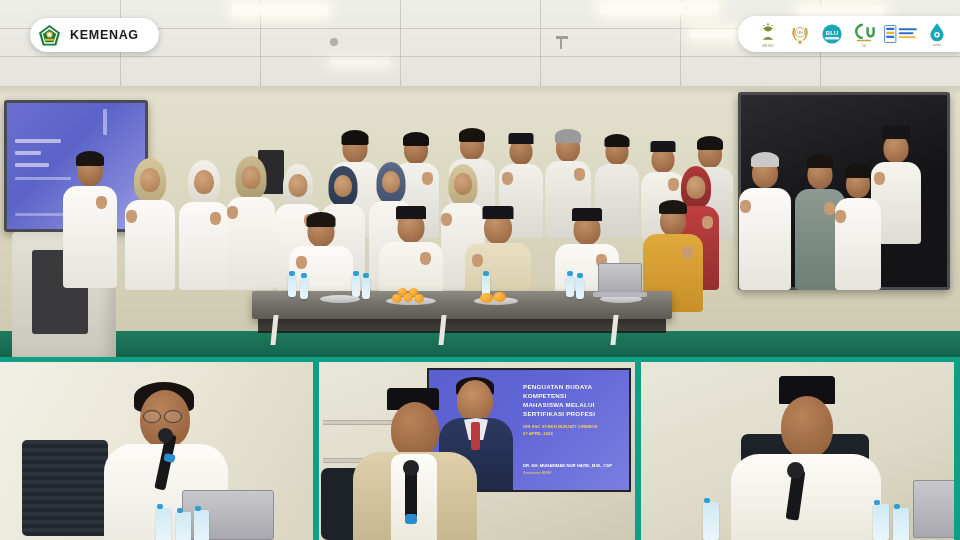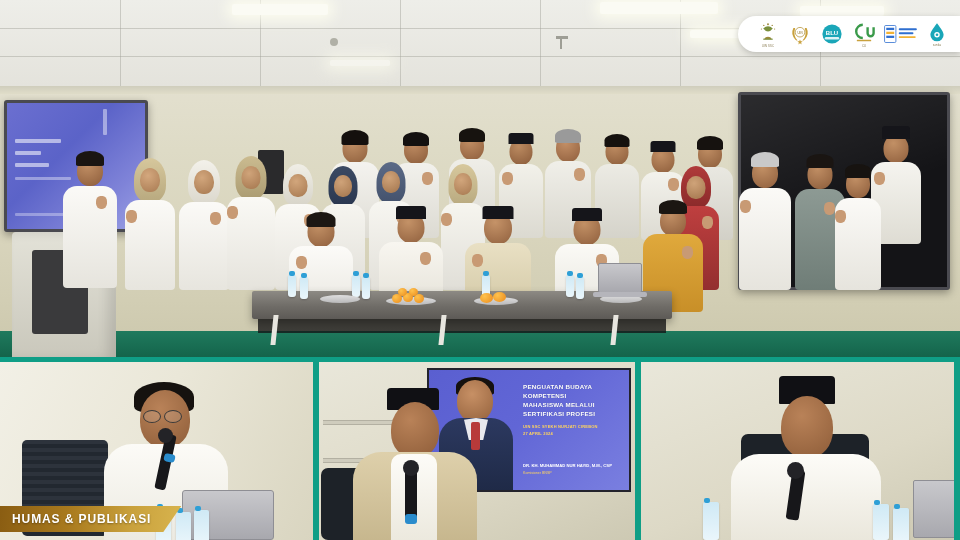--- a/index.html
+++ b/index.html
@@ -636,20 +636,33 @@
       </div>
       <div class="mic" style="left:148px;top:108px;width:13px;height:50px;transform:rotate(8deg);"></div>
       <div class="mic-head" style="left:146px;top:100px;width:17px;height:17px;"></div>
       <div class="laptop" style="left:272px;top:118px;width:44px;height:58px;"></div>
       <div class="bottle" style="left:62px;top:140px;width:16px;height:38px;"></div>
       <div class="bottle" style="left:232px;top:142px;width:16px;height:36px;"></div>
       <div class="bottle" style="left:252px;top:146px;width:16px;height:34px;"></div>
     </div>
   </div>
 
+  <div class="kemenag-badge">
+    <span class="kemenag-logo">
+      <svg viewBox="0 0 48 48" width="23" height="23" aria-hidden="true">
+        <polygon points="24,2 46,18 38,45 10,45 2,18" fill="#1b7a3e"></polygon>
+        <polygon points="24,7 41,19.5 34.5,41 13.5,41 7,19.5" fill="#fdfdf6"></polygon>
+        <polygon points="24,11 38,21 32.5,38 15.5,38 10,21" fill="#1b7a3e"></polygon>
+        <circle cx="24" cy="22" r="6.5" fill="#e3b23c"></circle>
+        <path d="M24 15.5 l1.6 4.6 h4.8 l-3.9 2.9 1.5 4.6 -4-2.9 -4 2.9 1.5-4.6 -3.9-2.9 h4.8 z" fill="#fdfdf6"></path>
+        <rect x="13" y="31" width="22" height="4" rx="2" fill="#e3b23c"></rect>
+      </svg>
+    </span>
+    <span class="kemenag-text">KEMENAG</span>
+  </div>
 
   <div class="logo-bar">
 
     <span class="plogo">
       <svg viewBox="0 0 40 40" width="24" height="24" aria-hidden="true">
         <g fill="#a08a3c">
           <circle cx="20" cy="7" r="1.6"></circle>
             <circle cx="13" cy="9" r="1.2"></circle>
             <circle cx="27" cy="9" r="1.2"></circle>
           <circle cx="9" cy="15" r="1"></circle>
@@ -704,17 +717,14 @@
     <span class="plogo">
       <svg viewBox="0 0 40 40" width="22" height="22" aria-hidden="true">
         <path d="M20 4 C28 15 32 20 32 25 a12 12 0 0 1-24 0 C8 20 12 15 20 4z" fill="#1aa6b8"></path>
         <circle cx="20" cy="25" r="5" fill="#ffffff"></circle>
         <circle cx="20" cy="25" r="2.4" fill="#1aa6b8"></circle>
       </svg>
       <span class="cap">e-mka</span>
     </span>
   </div>
 
-  <div class="humas-banner">
-    <span class="humas-text">HUMAS &amp; PUBLIKASI</span>
-  </div>
 
 </div>
 
 </body></html>

